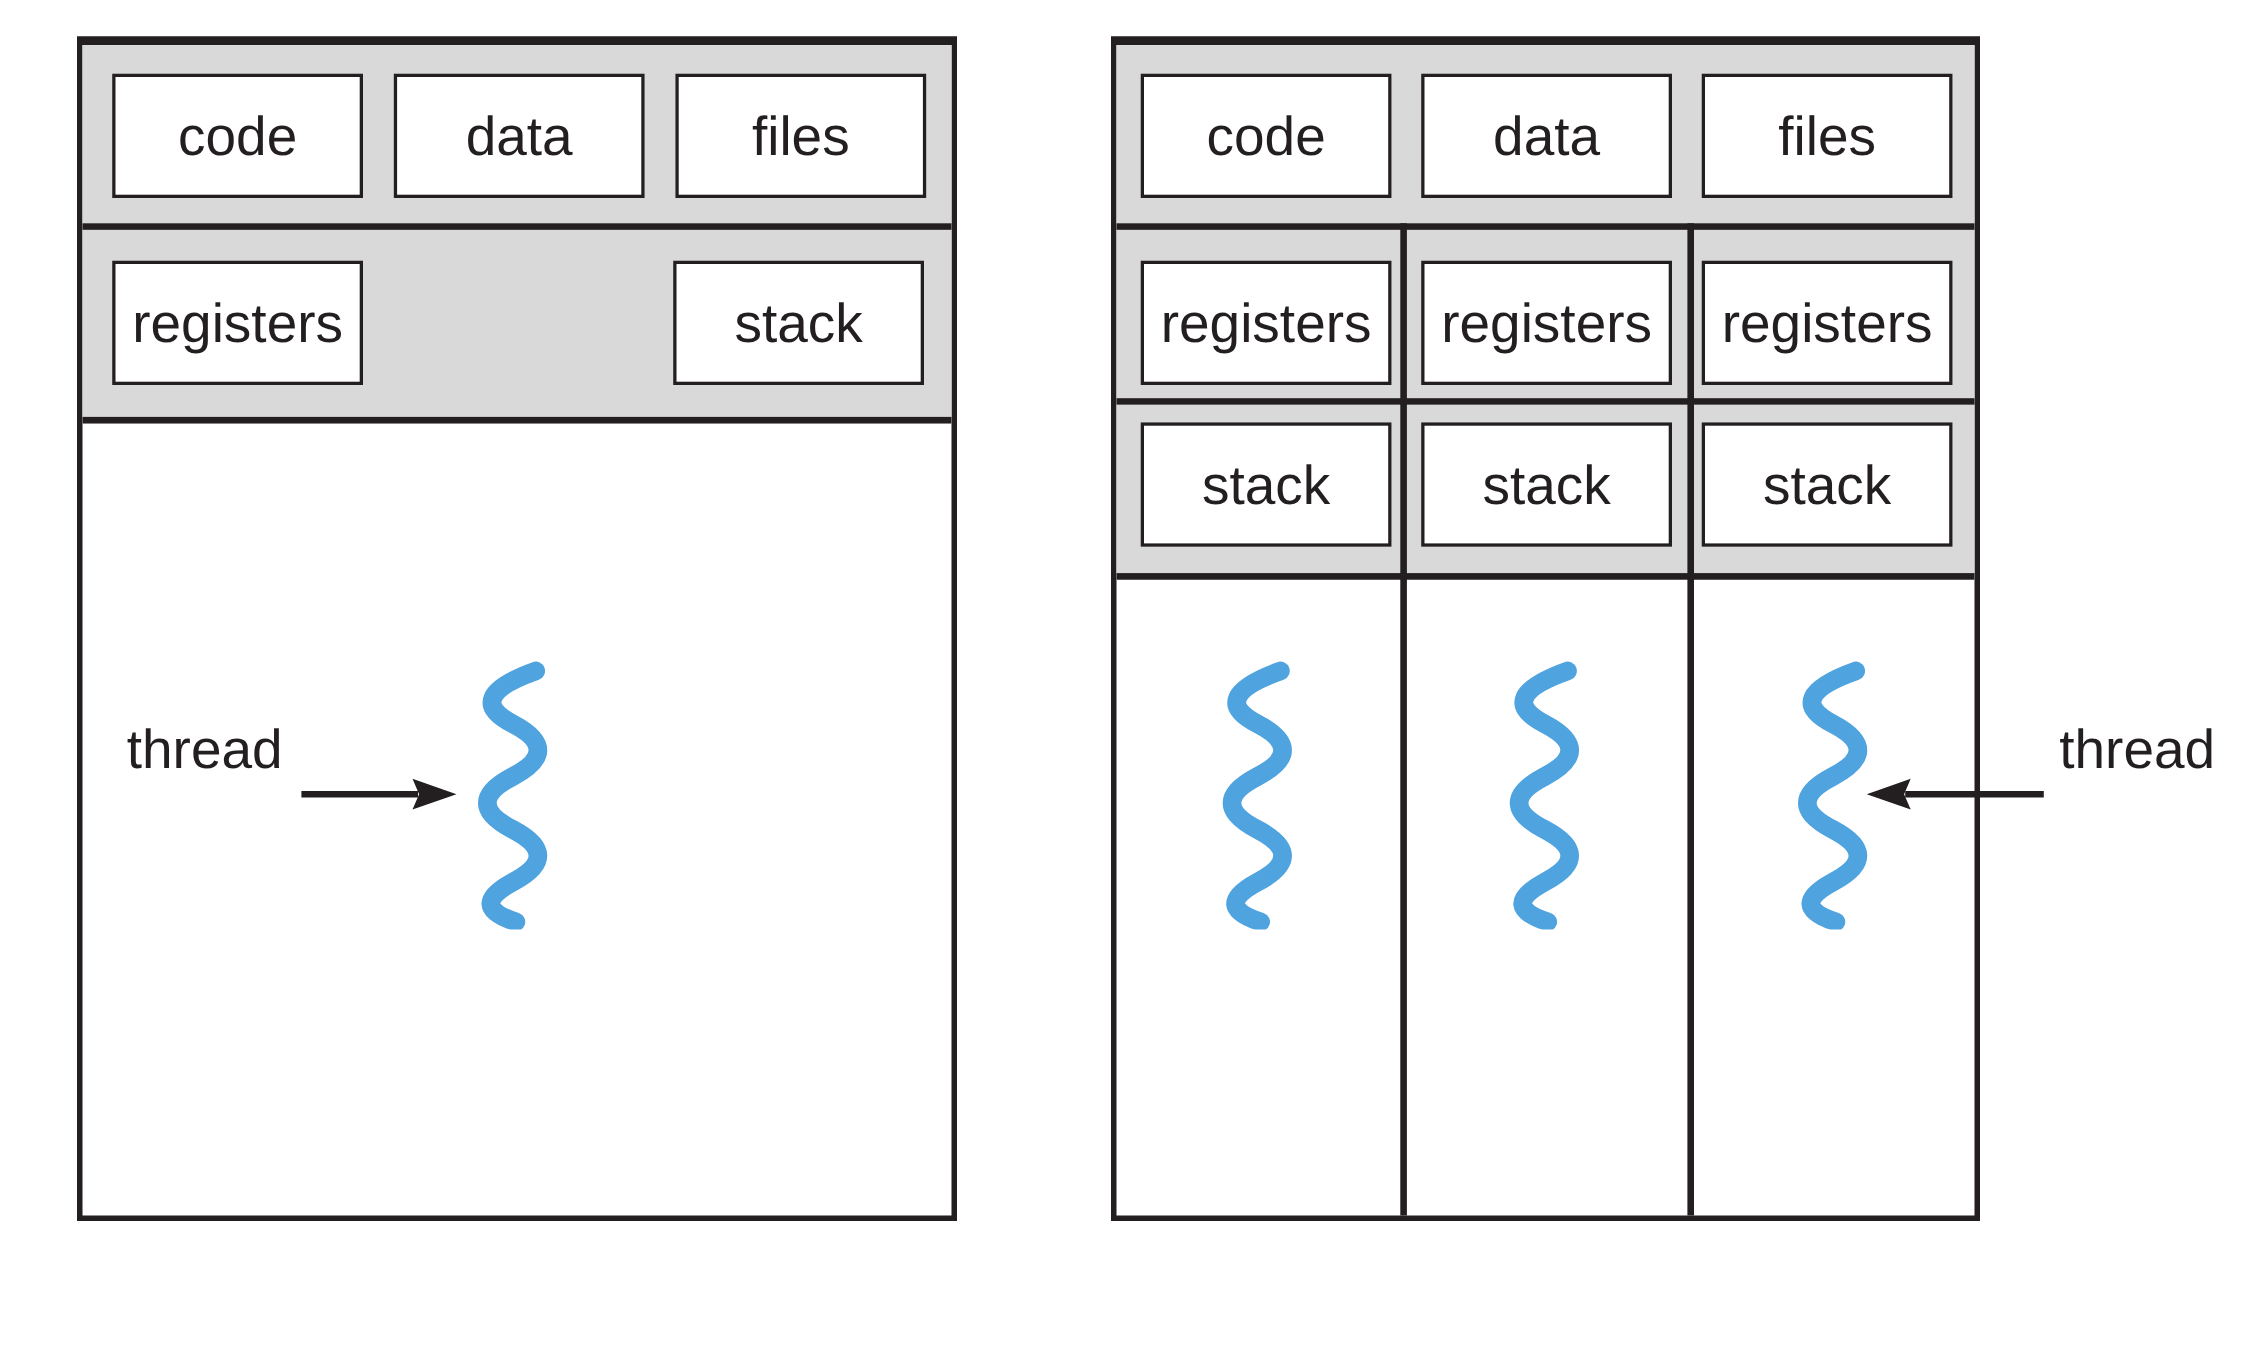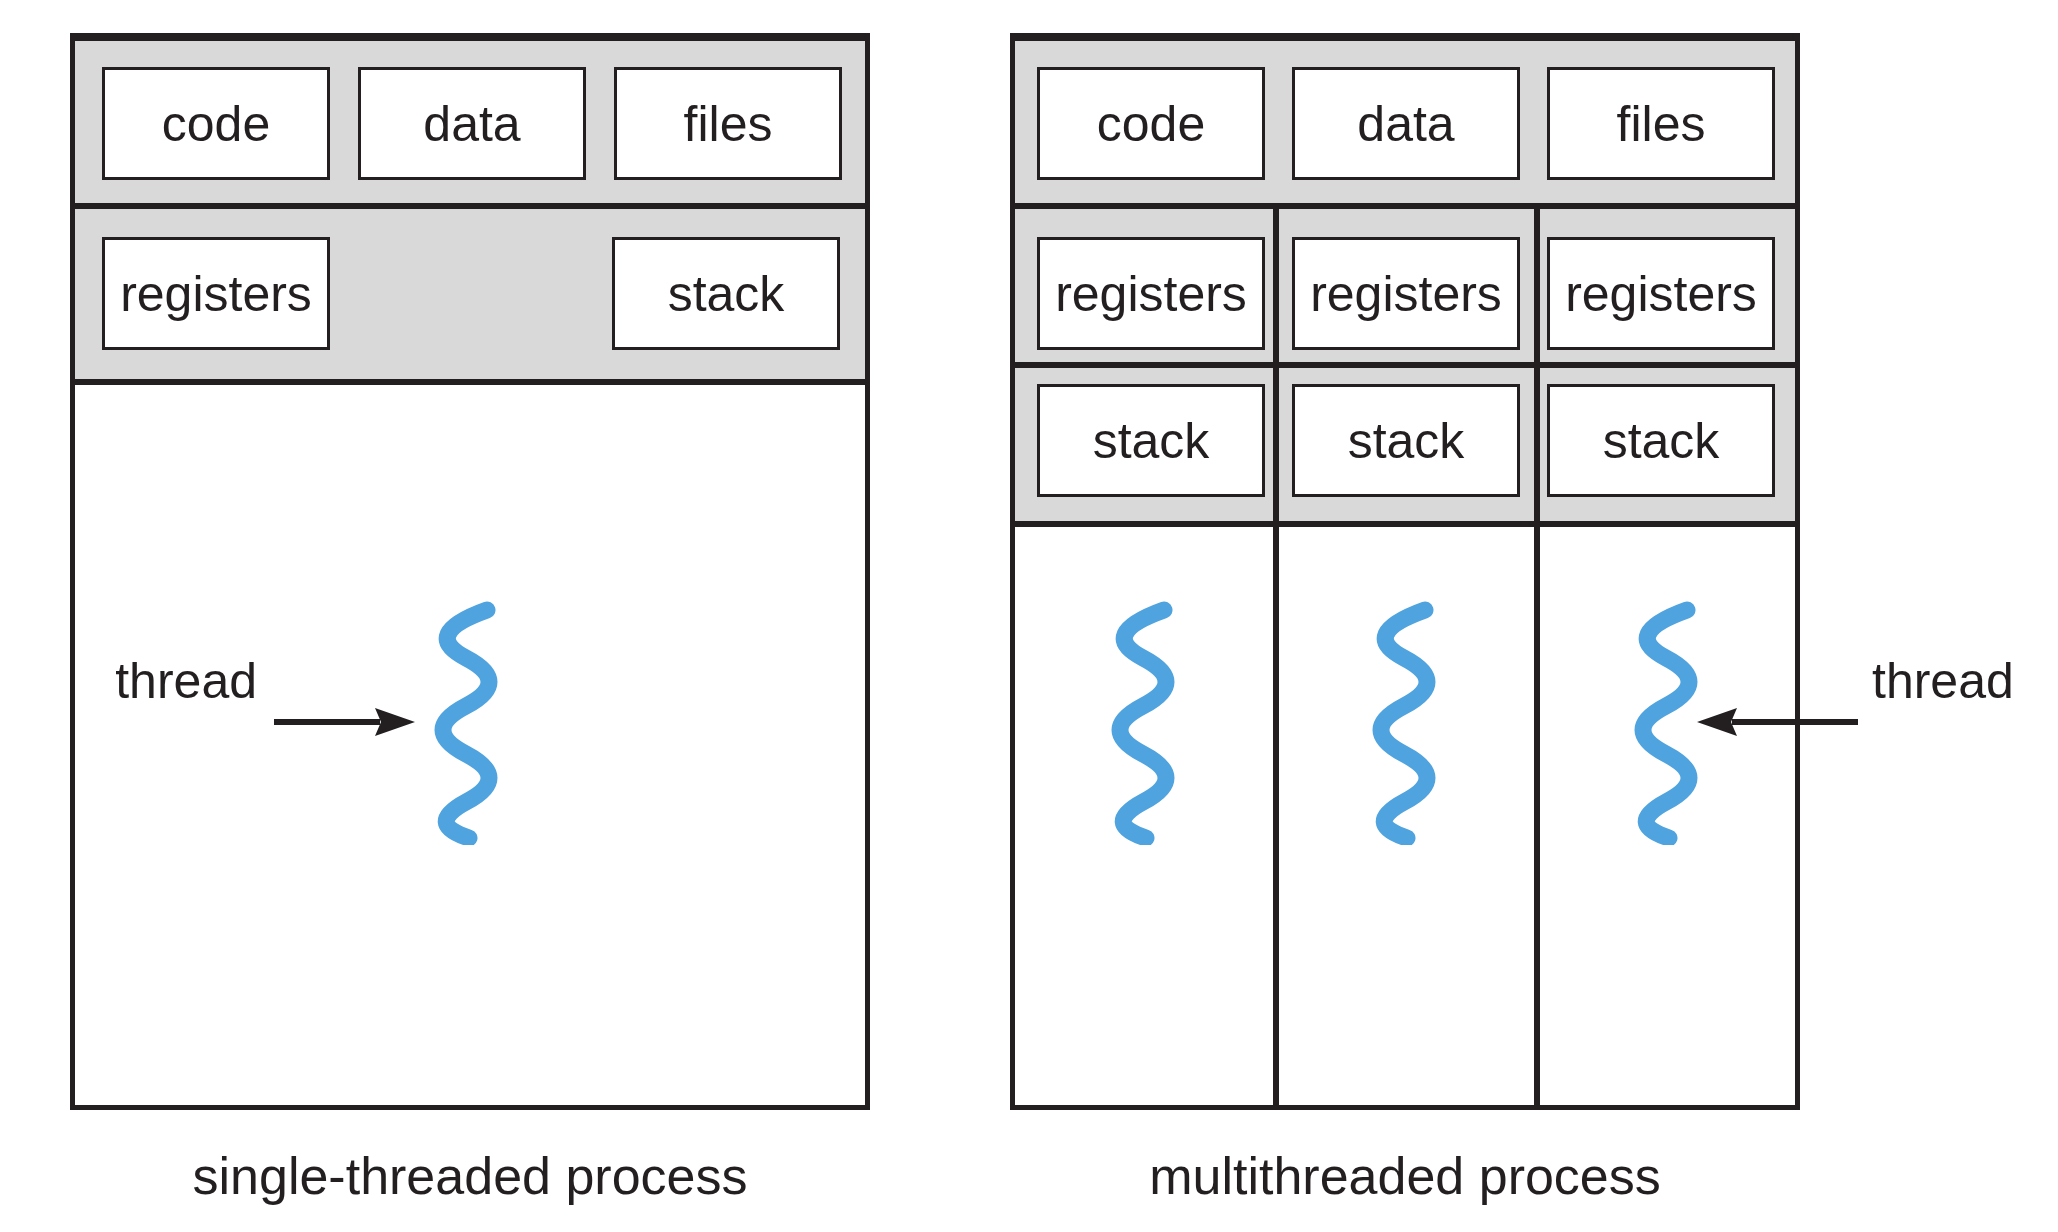--- a/index.html
+++ b/index.html
@@ -178,16 +178,14 @@
     <line class="arrow-line" x1="2" y1="18" x2="108" y2="18"></line>
     <polygon class="arrow-head" points="143,18 103,4 109,18 103,32"></polygon>
   </svg>
 
   <svg class="arrow-svg right-arrow" width="167" height="36" viewBox="0 0 167 36">
     <polygon class="arrow-head" points="4,18 44,4 38,18 44,32"></polygon>
     <line class="arrow-line" x1="39" y1="18" x2="165" y2="18"></line>
   </svg>
   <div class="thread-label right-side">thread</div>
 
-  <div class="caption cap-left">single-threaded process</div>
-  <div class="caption cap-right">multithreaded process</div>
 
 </div>
 
 </body></html>

